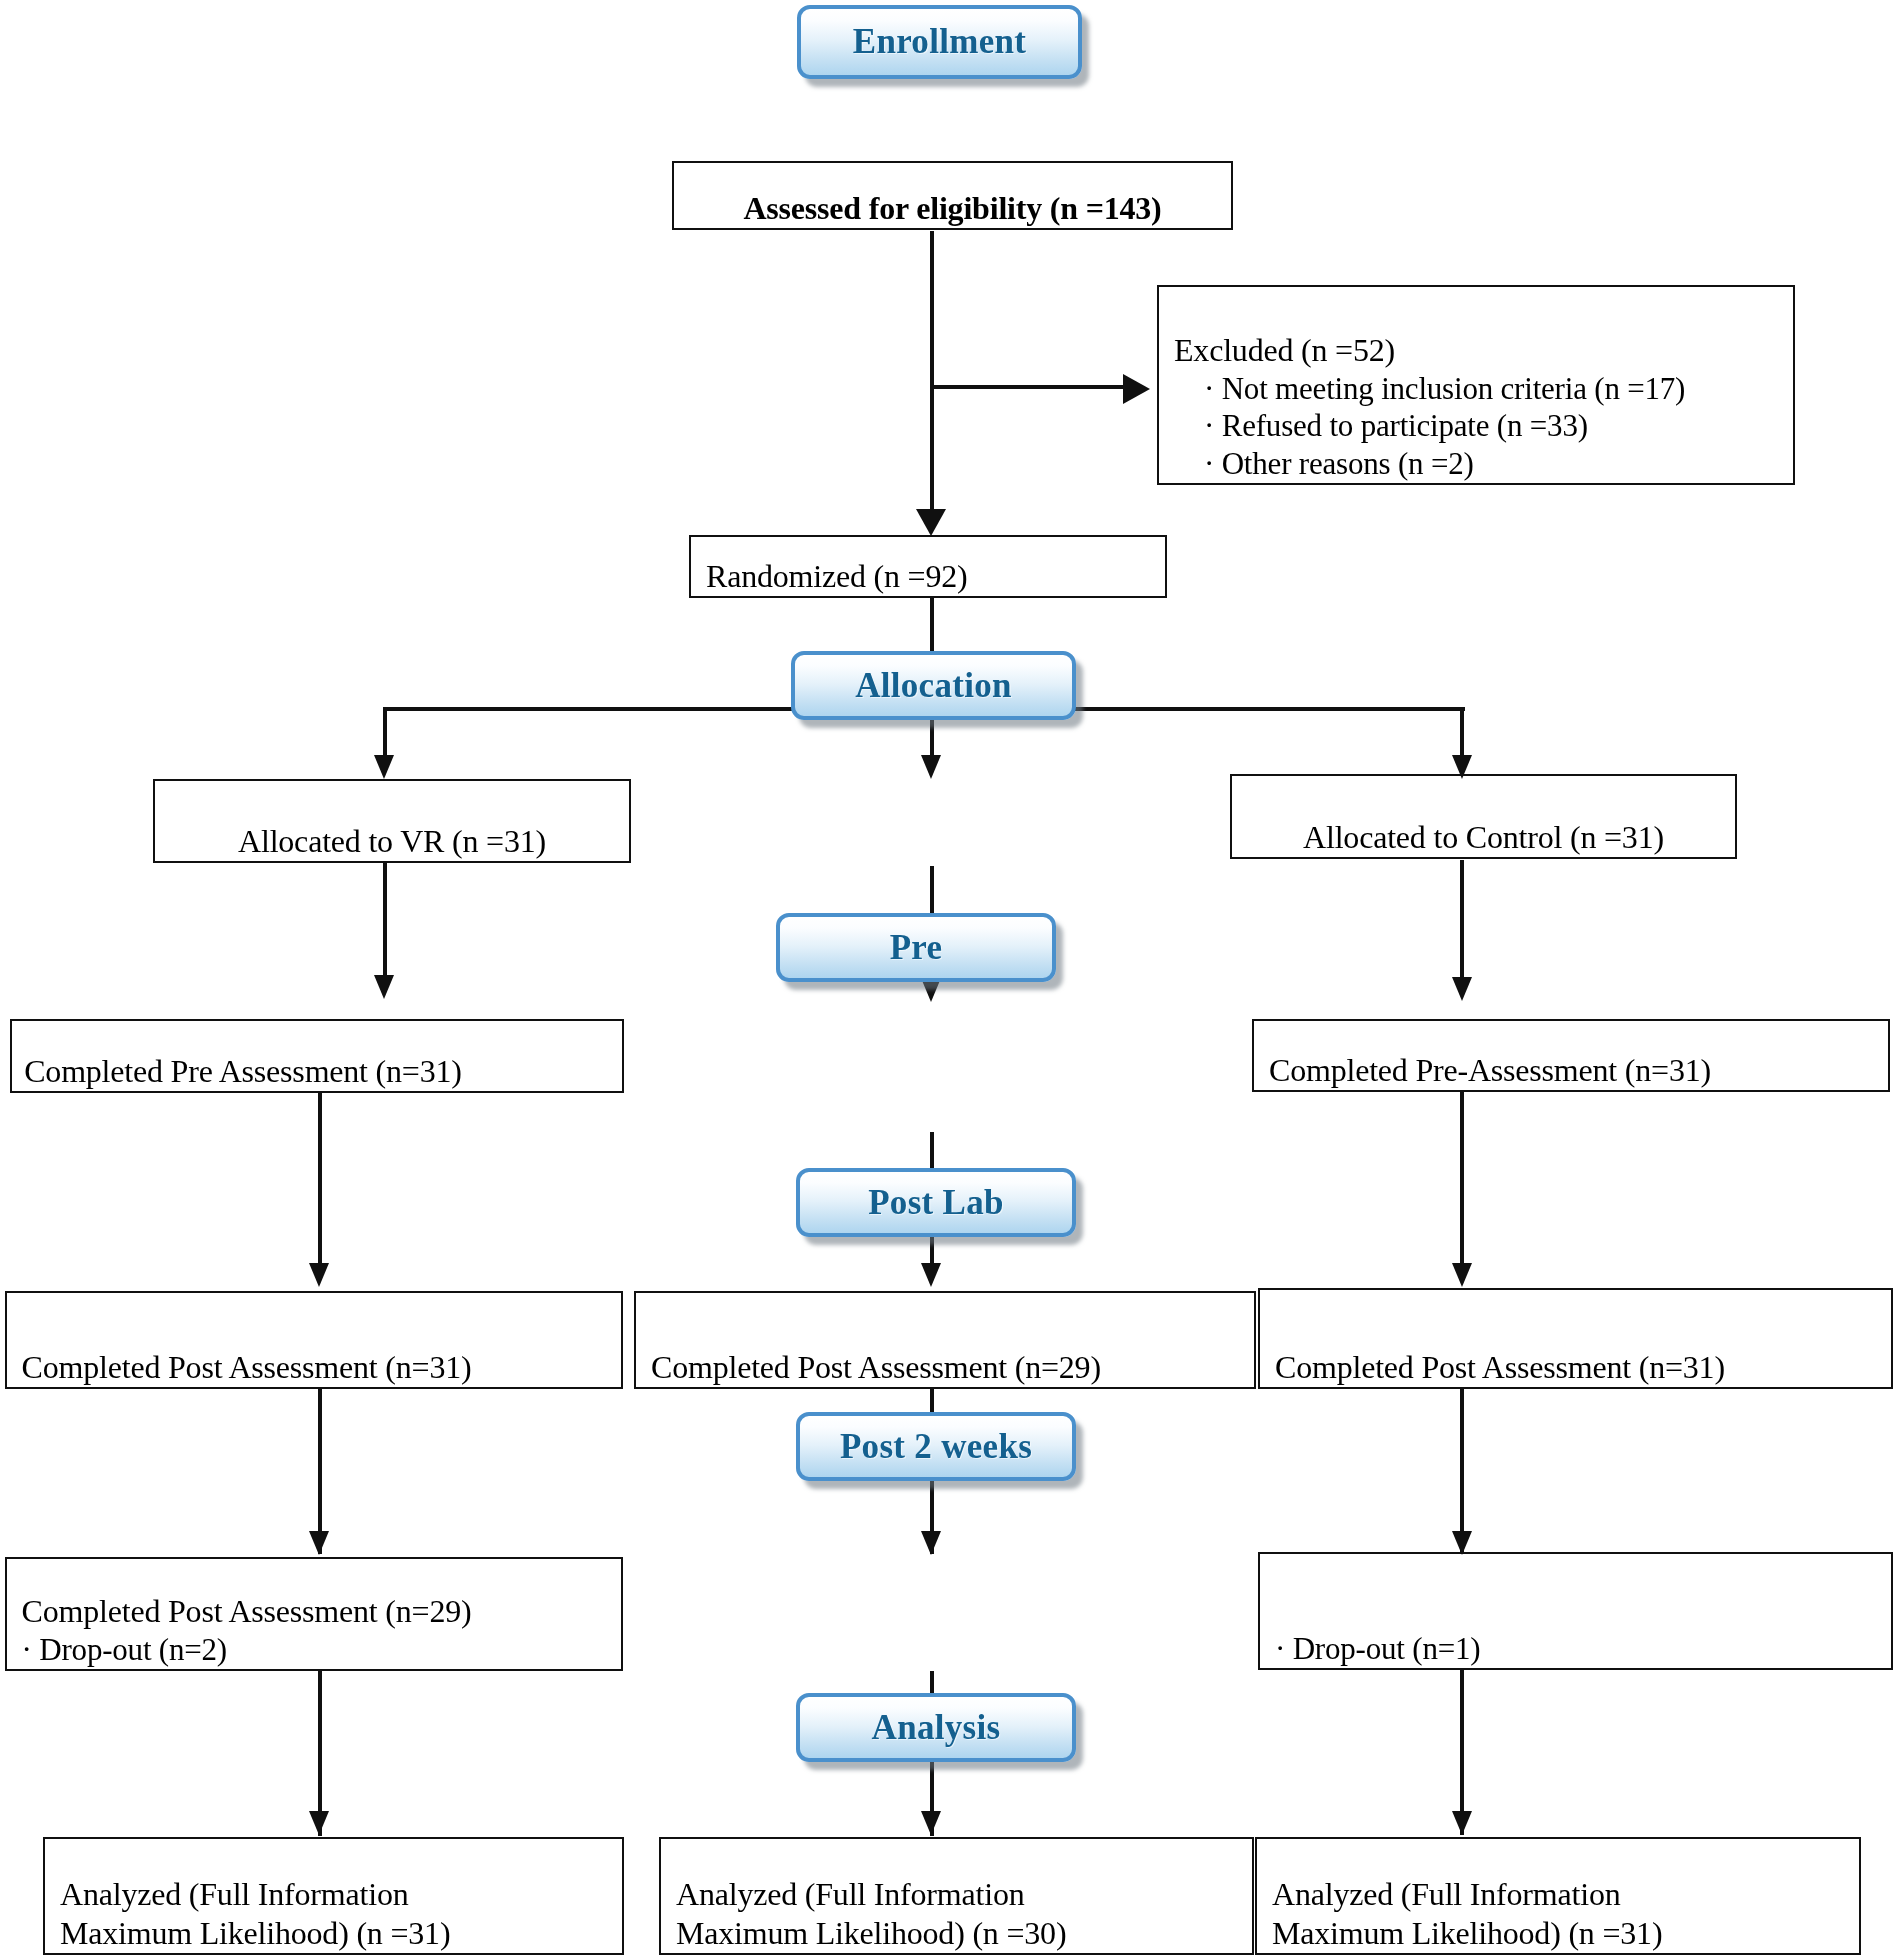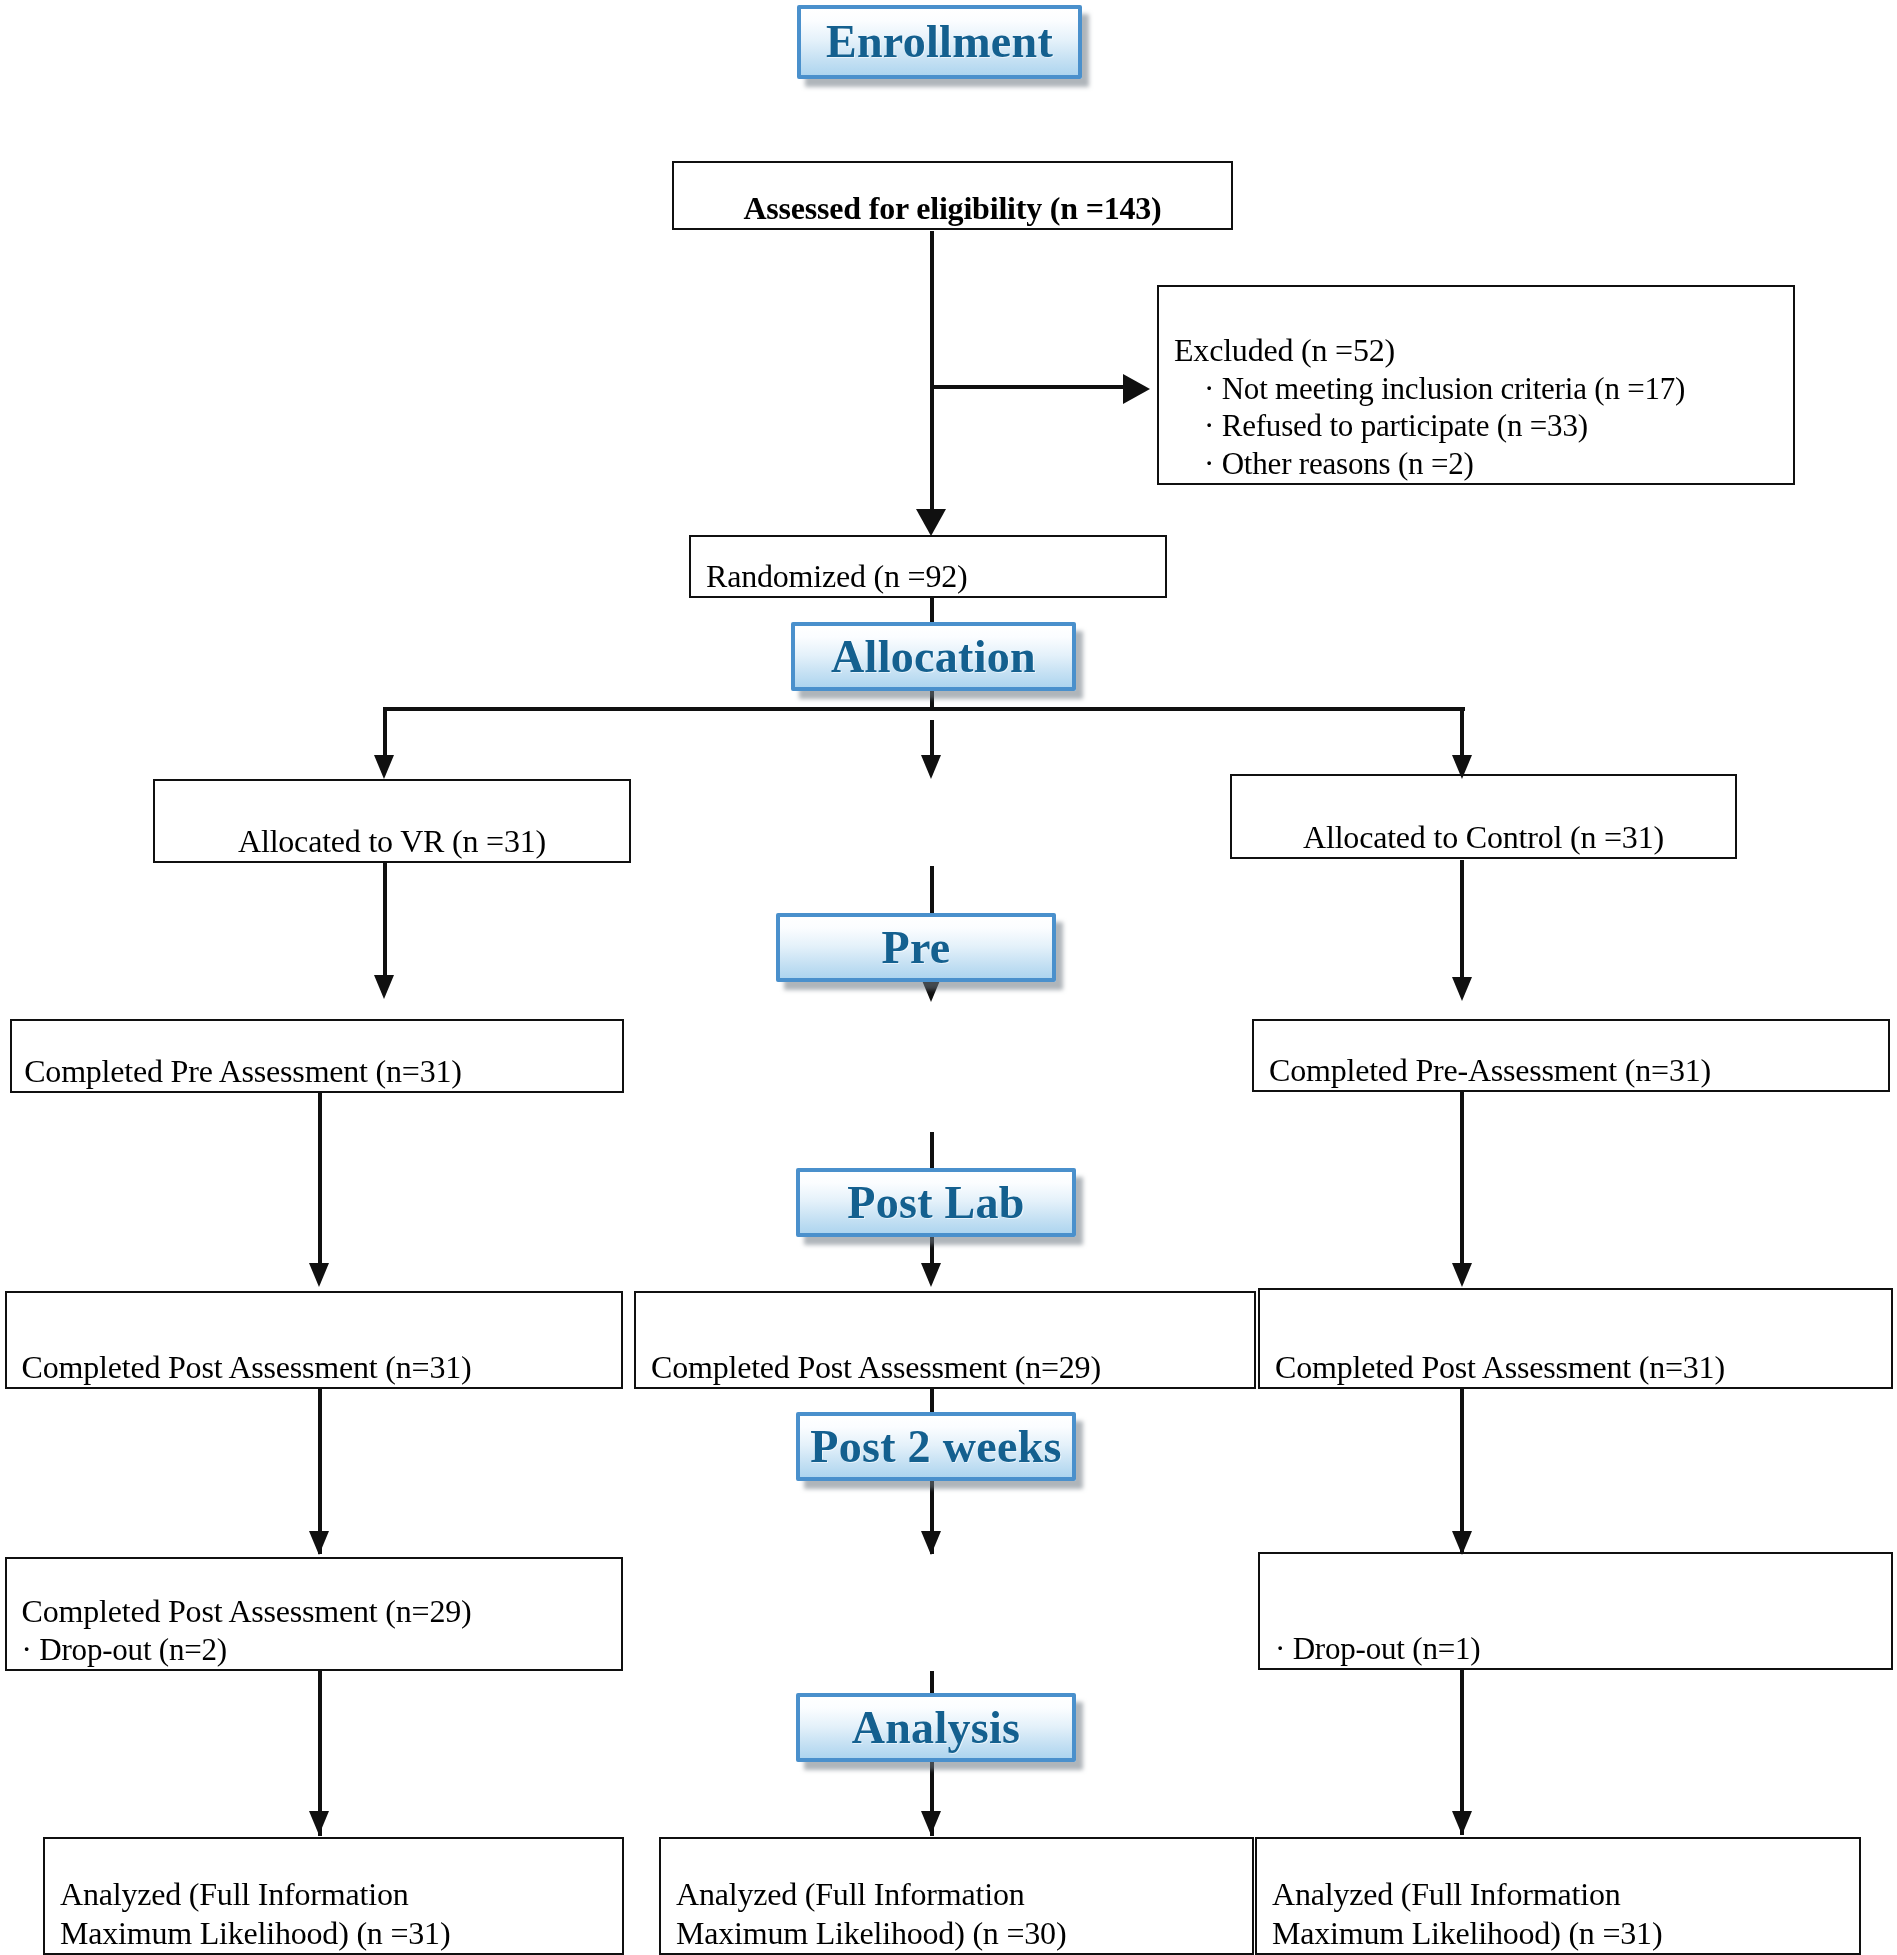--- a/index.html
+++ b/index.html
@@ -48,34 +48,34 @@
     white-space: nowrap;
     font-size: 31px;
   }
   .box .indent { padding-left: 30px; }
 
   
   .banner {
     position: absolute;
     box-sizing: border-box;
     border: 4px solid #4a90cc;
-    border-radius: 2px;
+    border-radius: 13px;
     background: linear-gradient(to bottom,
                 #ffffff 0%,
                 #fbfdff 18%,
                 #e4f1fa 48%,
                 #c4e0f3 78%,
                 #aed5ef 100%);
     box-shadow: 7.4px 8.5px 4px -1.1px rgba(110,120,130,0.55);
     display: flex;
     align-items: center;
     justify-content: center;
     color: #14608f;
     font-weight: 700;
-    font-size: 46px;
+    font-size: 35px;
     letter-spacing: 0.3px;
     text-shadow: 1.1px 1.1px 0.6px rgba(255,255,255,0.55);
     z-index: 6;
   }
 
   
   .vline {
     position: absolute;
     background: #101010;
     width: 4px;
@@ -136,21 +136,21 @@
     <span class="sub indent">· Refused to participate (n =33)</span>
     <span class="sub indent">· Other reasons (n =2)</span>
   </div>
 
   <div class="box left" style="left:689px; top:535px; width:478px; height:63px;">
     <span class="ln">Randomized (n =92)</span>
   </div>
 
   <div class="vline" style="left:930px; top:598px; height:111px;"></div>
 
-  <div class="banner" style="left:791px; top:622px; width:285px; height:69px;">
+  <div class="banner" style="left:791px; top:651px; width:285px; height:69px;">
     <span>Allocation</span>
   </div>
 
   <div class="hline" style="left:383px; top:707px; width:1082px;"></div>
   <div class="vline" style="left:383px; top:707px; height:51px;"></div>
   <div class="arrow-down slim" style="left:374px; top:755px;"></div>
   <div class="vline" style="left:930px; top:720px; height:38px;"></div>
   <div class="arrow-down slim" style="left:921px; top:755px;"></div>
   <div class="vline" style="left:1460px; top:707px; height:51px;"></div>
   <div class="arrow-down slim" style="left:1452px; top:755px;"></div>

